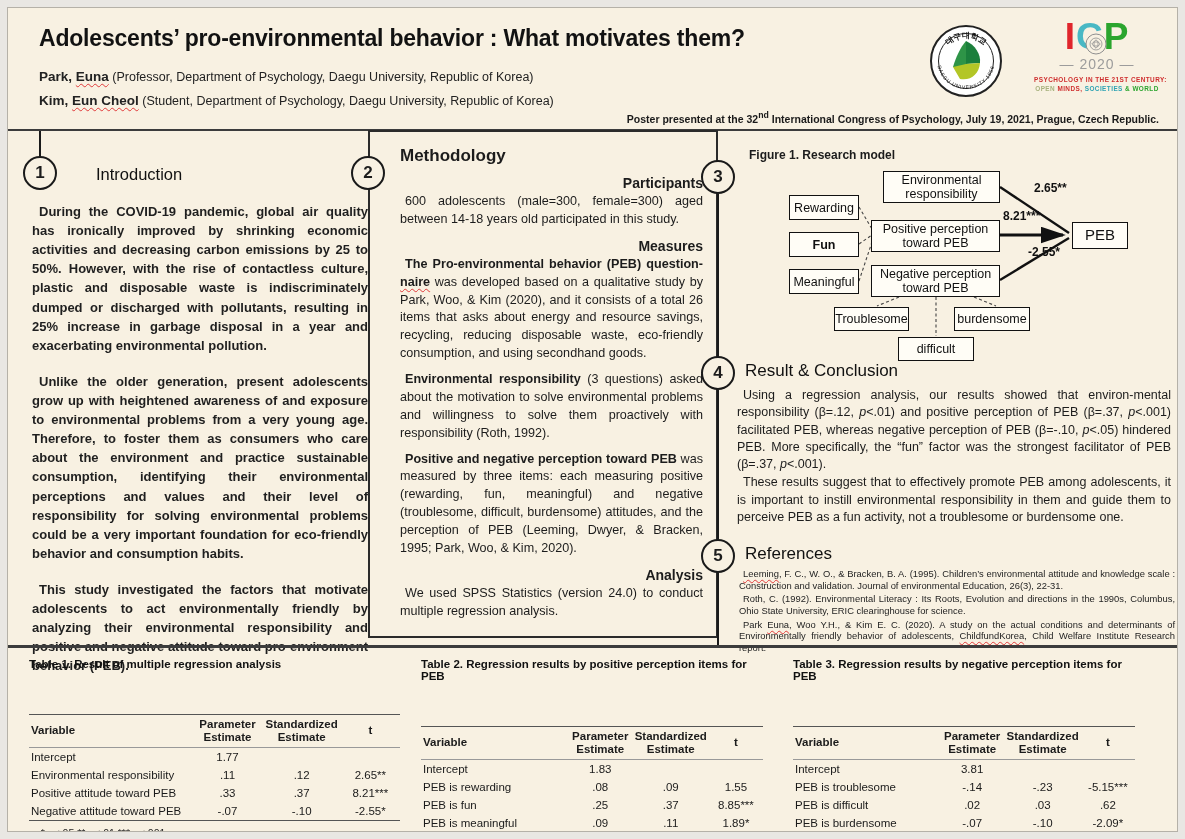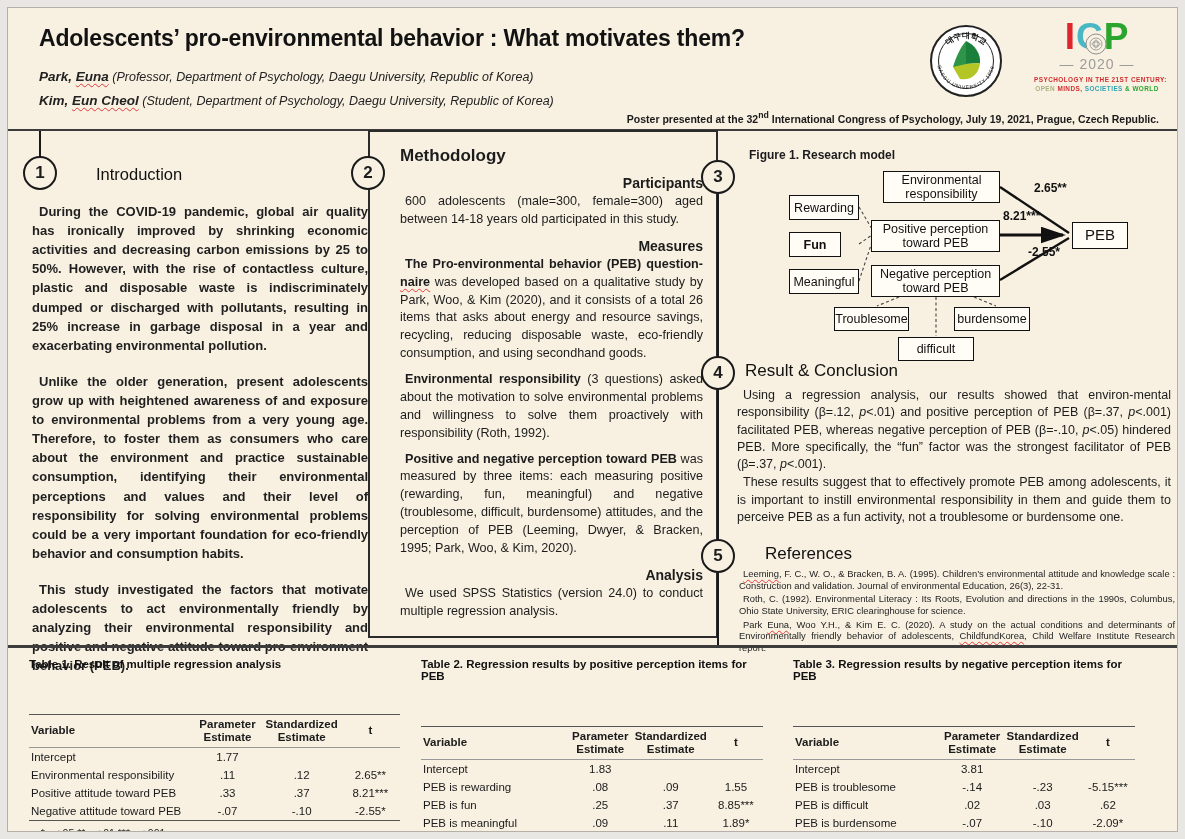--- a/index.html
+++ b/index.html
@@ -6,21 +6,21 @@
   html,body { width:1185px; height:839px; background:#e9e7e3; font-family:"Liberation Sans", sans-serif; }
   .poster {
     position:absolute; left:7px; top:7px; width:1171px; height:825px;
     background:#f8f1e2; border:1px solid #b5b1a8; overflow:hidden; color:#1c1c1c;
   }
   .abs { position:absolute; }
   .sq { text-decoration:underline; text-decoration-style:wavy; text-decoration-color:#e03a3a; text-decoration-thickness:1px; text-underline-offset:2px; }
 
   
   .title { left:31px; top:17px; font-size:23px; font-weight:bold; letter-spacing:-0.2px; color:#121212; }
-  .author-line { left:31px; font-size:12.5px; color:#222;font-style:italic; }
+  .author-line { left:31px; font-size:12.5px; color:#222; }
   .author-line b { font-size:13.5px; }
   .poster-note { right:18px; top:102px; font-size:10.5px; font-weight:600; color:#1a1a1a; }
   .divider { left:0; width:1171px; height:2px; background:#3c3c3c; }
 
   
   .daegu { left:921px; top:16px; width:74px; height:74px; }
   
   .icp { left:1026px; top:10px; width:126px; height:100px; text-align:center; }
   .icp-letters { font-size:37px; font-weight:bold; line-height:1; letter-spacing:1px; position:relative; }
   .icp-i { color:#e0262c; } .icp-c { color:#49b8c4; } .icp-p { color:#2ba52e; }
@@ -178,21 +178,21 @@
         <line x1="128" y1="142" x2="141" y2="103"></line>
         <line x1="168" y1="158" x2="146" y2="167"></line>
         <line x1="205" y1="158" x2="205" y2="197"></line>
         <line x1="243" y1="158" x2="265" y2="167"></line>
       </g>
     </svg>
 
     <div class="abs fig-title">Figure 1. Research model</div>
 
     <div class="fig-box" style="left:58px;  top:56px;  width:70px;  height:25px;">Rewarding</div>
-    <div class="fig-box" style="left:58px;  top:93px;  width:52px;  height:25px; font-weight:bold;">Fun</div>
+    <div class="fig-box" style="left:58px;  top:93px;  width:70px;  height:25px; font-weight:bold;">Fun</div>
     <div class="fig-box" style="left:58px;  top:130px; width:70px;  height:25px;">Meaningful</div>
     <div class="fig-box" style="left:152px; top:32px;  width:117px; height:32px;">Environmental responsibility</div>
     <div class="fig-box" style="left:140px; top:81px;  width:129px; height:32px;">Positive perception toward PEB</div>
     <div class="fig-box" style="left:140px; top:126px; width:129px; height:32px;">Negative perception toward PEB</div>
     <div class="fig-box" style="left:341px; top:83px;  width:56px;  height:27px; font-size:15px;">PEB</div>
     <div class="fig-box" style="left:103px; top:168px; width:75px;  height:24px;">Troublesome</div>
     <div class="fig-box" style="left:223px; top:168px; width:76px;  height:24px;">burdensome</div>
     <div class="fig-box" style="left:167px; top:198px; width:76px;  height:24px;">difficult</div>
 
     <div class="fig-tval" style="left:303px; top:42px;">2.65**</div>
@@ -203,21 +203,21 @@
   <div class="abs vline" style="left:709px; top:186px; height:166px;"></div>
   <div class="abs num-circle" style="left:693px; top:348px;">4</div>
   <div class="abs sec-heading" style="left:737px; top:353px; font-size:17px;">Result &amp; Conclusion</div>
   <div class="abs results-text">
     <p>Using a regression analysis, our results showed that environ-mental responsibility (β=.12, <i>p</i>&lt;.01) and positive perception of PEB (β=.37, <i>p</i>&lt;.001) facilitated PEB, whereas negative perception of PEB (β=-.10, <i>p</i>&lt;.05) hindered PEB. More specifically, the “fun” factor was the strongest facilitator of PEB (β=.37, <i>p</i>&lt;.001).</p>
     <p>These results suggest that to effectively promote PEB among adolescents, it is important to instill environmental responsibility in them and guide them to perceive PEB as a fun activity, not a troublesome or burdensome one.</p>
   </div>
 
   <div class="abs vline" style="left:709px; top:382px; height:149px;"></div>
   <div class="abs num-circle" style="left:693px; top:531px;">5</div>
-  <div class="abs sec-heading" style="left:737px; top:536px; font-size:17px;margin-left:20px;">References</div>
+  <div class="abs sec-heading" style="left:737px; top:536px; font-size:17px;">References</div>
   <div class="abs refs-text">
     <p><span class="sq">Leeming</span>, F. C., W. O., &amp; Bracken, B. A. (1995). Children’s environmental attitude and knowledge scale : Construction and validation. Journal of environmental Education, 26(3), 22-31.</p>
     <p>Roth, C. (1992). Environmental Literacy : Its Roots, Evolution and directions in the 1990s, Columbus, Ohio State University, ERIC clearinghouse for science.</p>
     <p>Park <span class="sq">Euna</span>, Woo Y.H., &amp; Kim E. C. (2020). A study on the actual conditions and determinants of Environmentally friendly behavior of adolescents, <span class="sq">ChildfundKorea</span>, Child Welfare Institute Research report.</p>
   </div>
   <div class="abs vline" style="left:709px; top:565px; height:73px;"></div>
 
   <div class="abs divider" style="top:637px; height:2.5px;"></div>
 
   <div class="abs table-block" style="left:21px; width:371px;">

